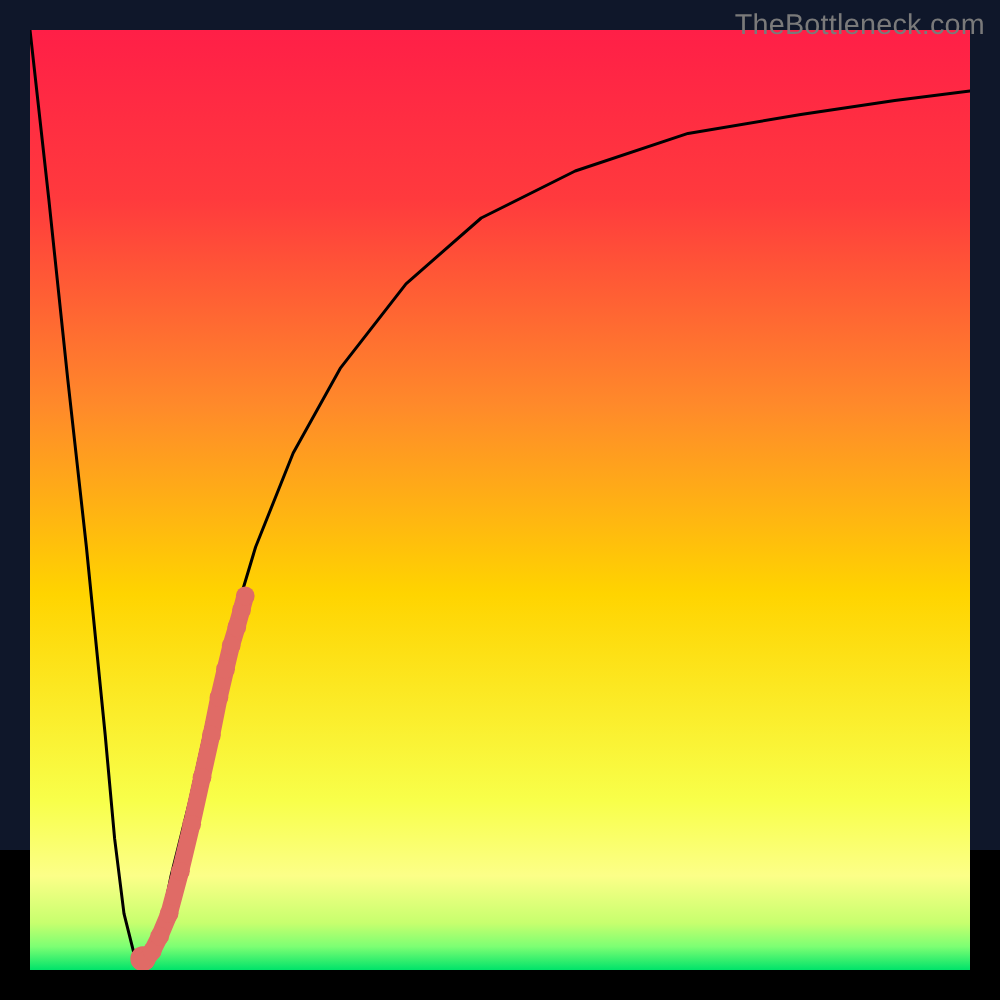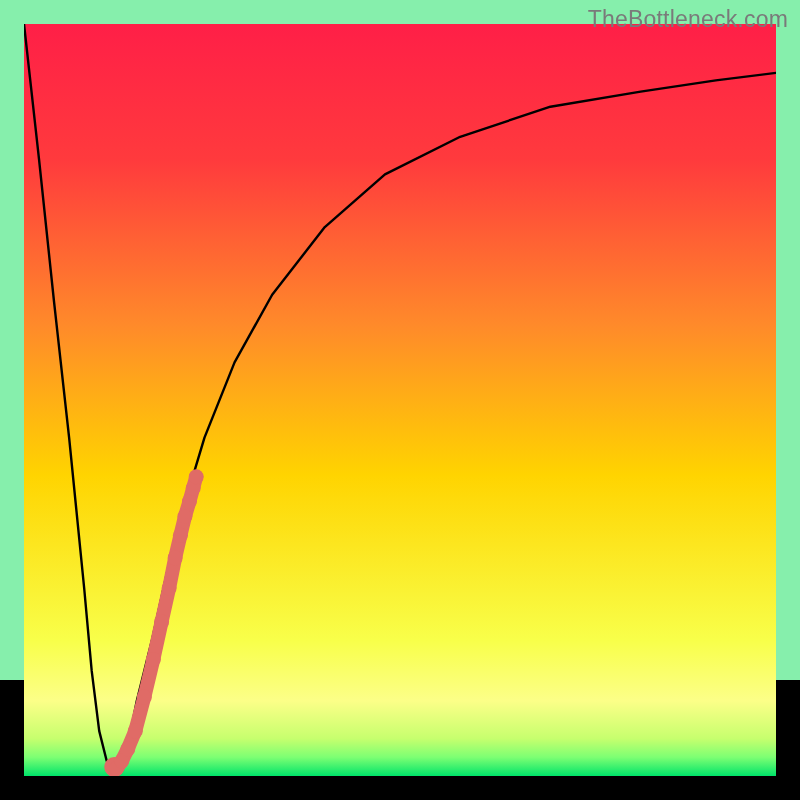--- a/index.html
+++ b/index.html
@@ -8,21 +8,21 @@
     width: 800px;
     height: 800px;
     overflow: hidden;
     background: #000;
     font-family: Arial, Helvetica, sans-serif;
   }
   .frame {
     position: relative;
     width: 800px;
     height: 680px;
-    background: #86efac;
+    background: #0f172a;
   }
   .plot-area {
     position: absolute;
     left: 24px;
     top: 24px;
     width: 752px;
     height: 752px;
     overflow: hidden;
   }
   .watermark {

